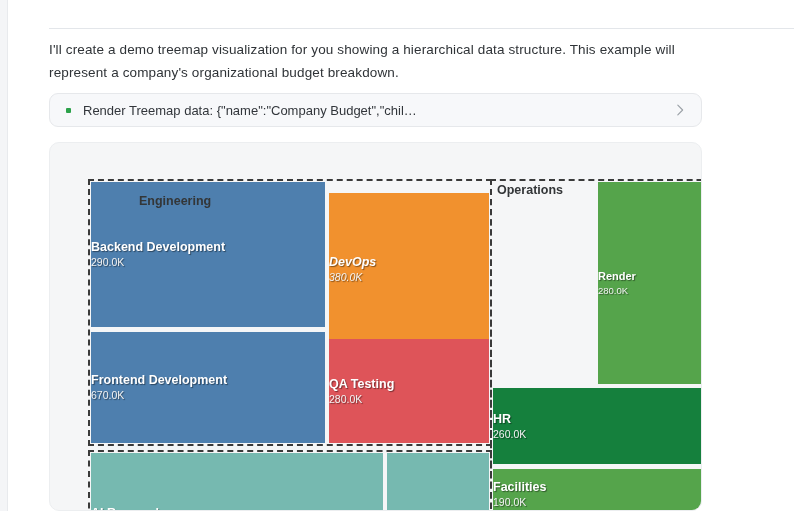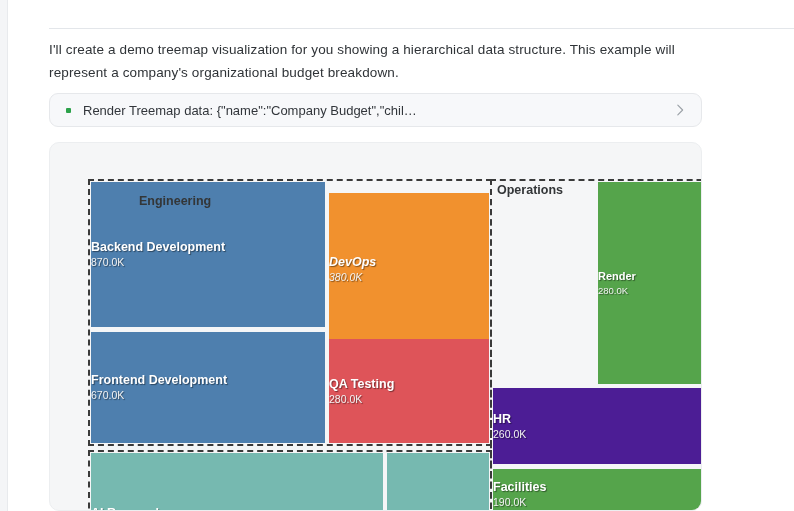--- a/index.html
+++ b/index.html
@@ -183,21 +183,21 @@
   </div>
 
   <div id="treemap-card">
     <div id="treemap-plot">
 
       <div class="tm-group" style="left:0px; top:0px; width:404px; height:267px;">
       </div>
 
       <div class="tm-tile" style="left:3px; top:3px; width:234px; height:145px; background:#4e7fae;">
         <span class="tm-tile-name">Backend Development</span>
-        <span class="tm-tile-value">870.0K</span>
+        <span class="tm-tile-value">290.0K</span>
       </div>
 
       <div class="tm-tile" style="left:3px; top:153px; width:234px; height:111px; background:#4e7fae;">
         <span class="tm-tile-name">Frontend Development</span>
         <span class="tm-tile-value">670.0K</span>
       </div>
 
       <div class="tm-tile" style="left:241px; top:14px; width:160px; height:153px; background:#f1912e;font-style:italic;">
         <span class="tm-tile-name">DevOps</span>
         <span class="tm-tile-value">380.0K</span>
@@ -212,21 +212,21 @@
 
       <div class="tm-group" style="left:402px; top:0px; width:242px; height:340px;">
       </div>
 
 
       <div class="tm-tile tm-tile-small" style="left:510px; top:3px; width:131px; height:202px; background:#55a44b;">
         <span class="tm-tile-name">Render</span>
         <span class="tm-tile-value">280.0K</span>
       </div>
 
-      <div class="tm-tile" style="left:405px; top:209px; width:236px; height:76px; background:#4c1d95;">
+      <div class="tm-tile" style="left:405px; top:209px; width:236px; height:76px; background:#15803d;">
         <span class="tm-tile-name">HR</span>
         <span class="tm-tile-value">260.0K</span>
       </div>
 
       <div class="tm-tile" style="left:405px; top:290px; width:236px; height:50px; background:#55a44b;">
         <span class="tm-tile-name">Facilities</span>
         <span class="tm-tile-value">190.0K</span>
       </div>
 
       <span class="tm-group-label" style="left:409px; top:4px;">Operations</span>

